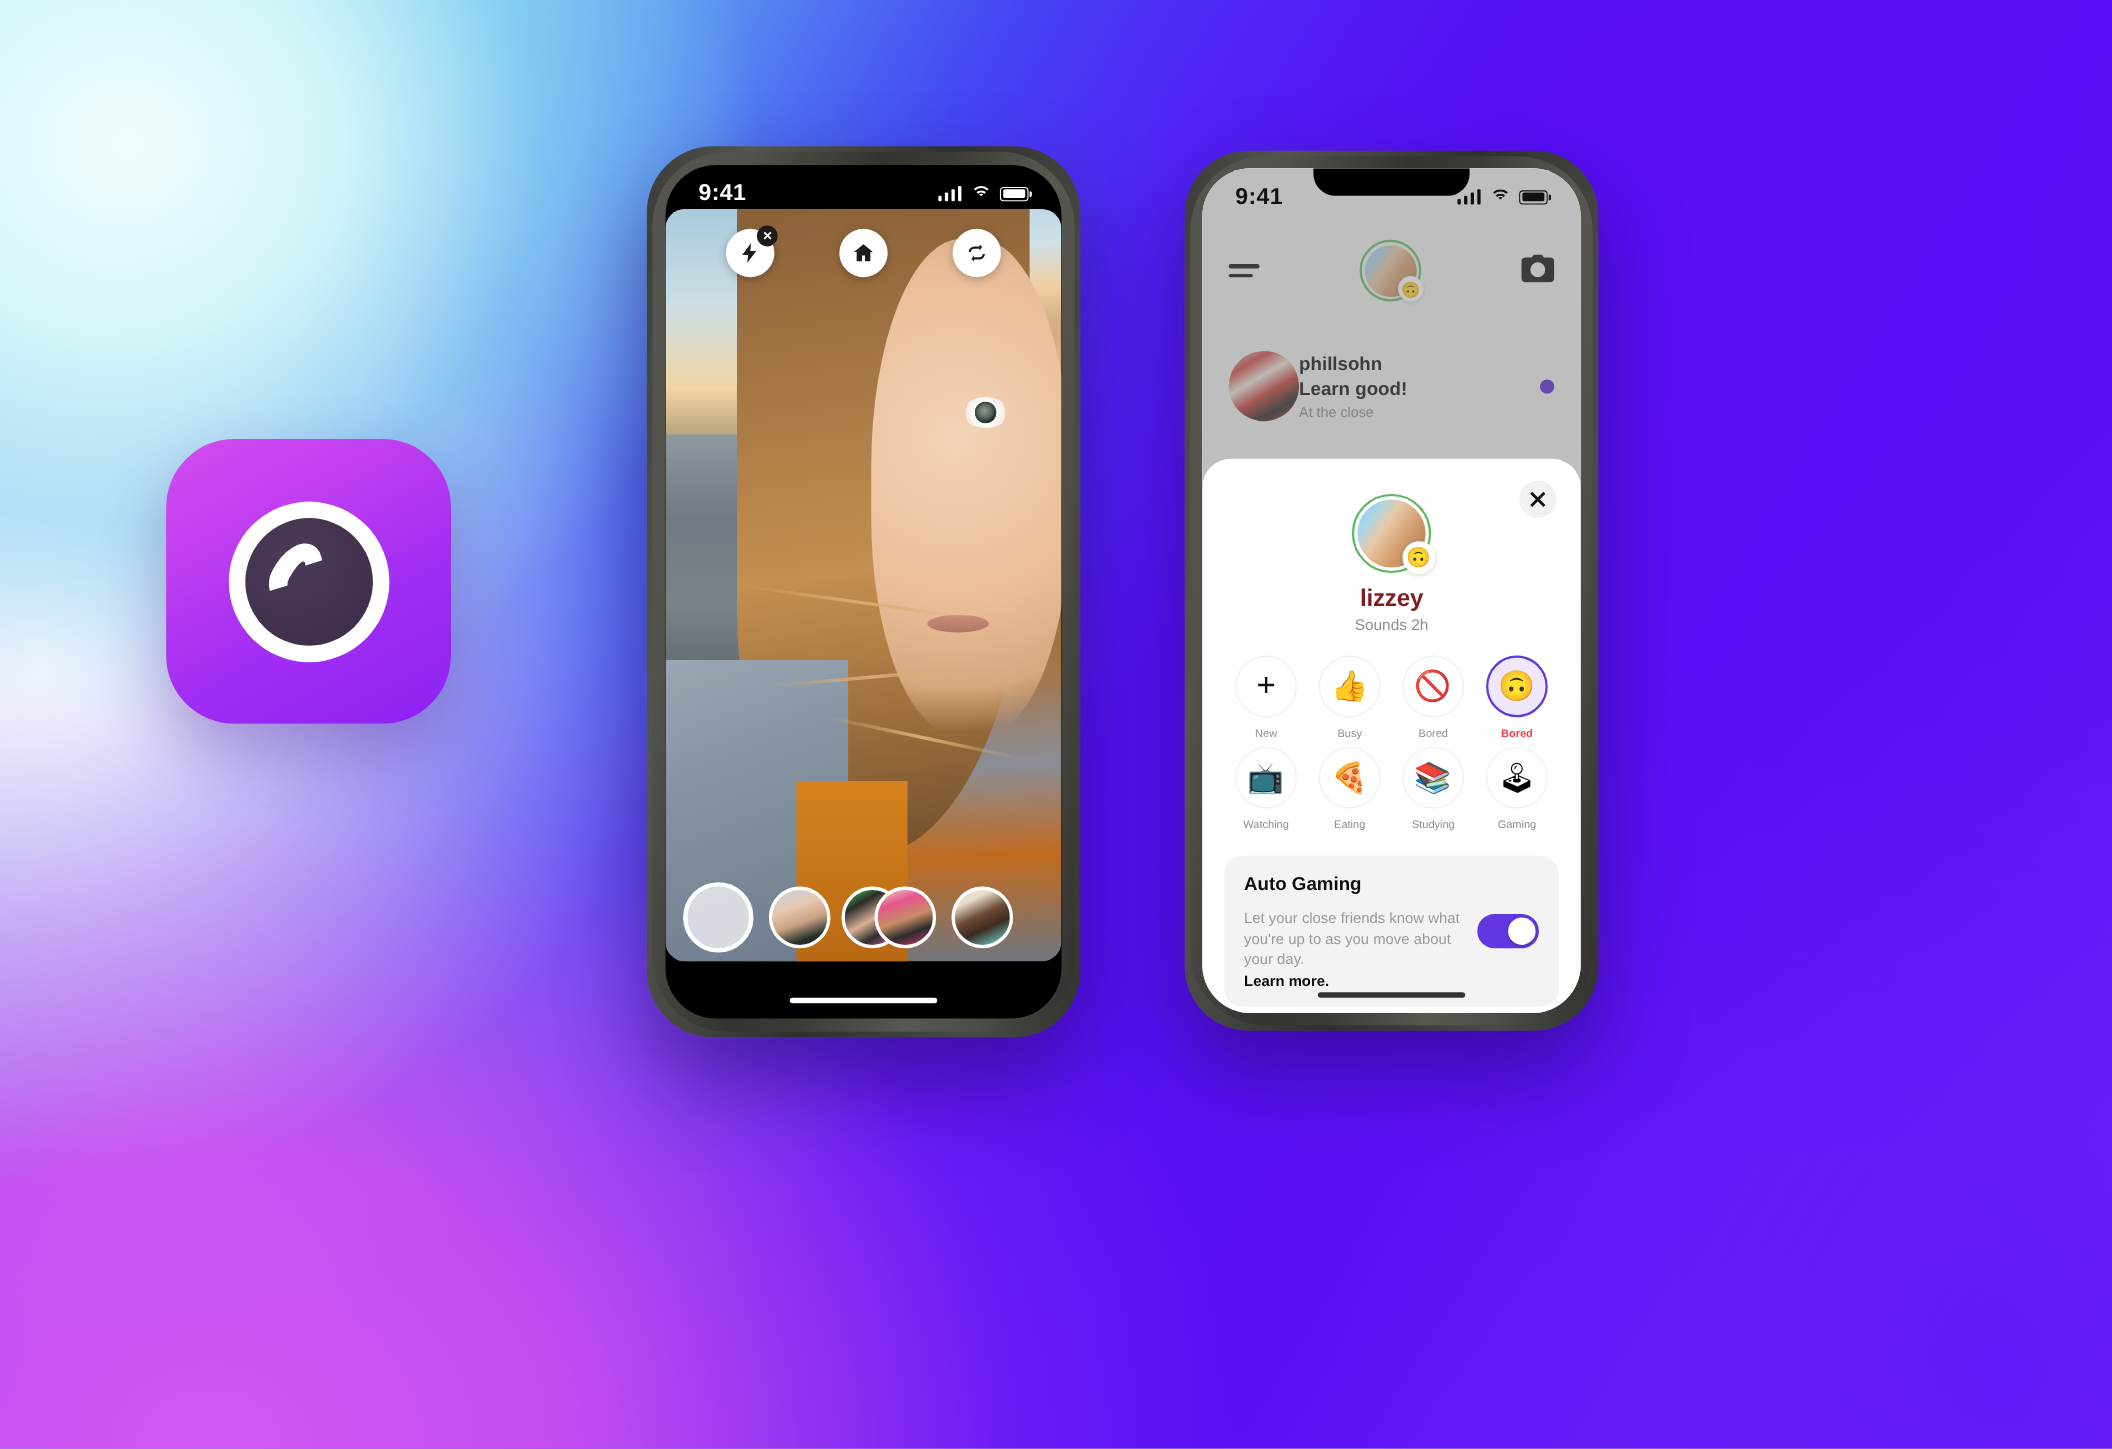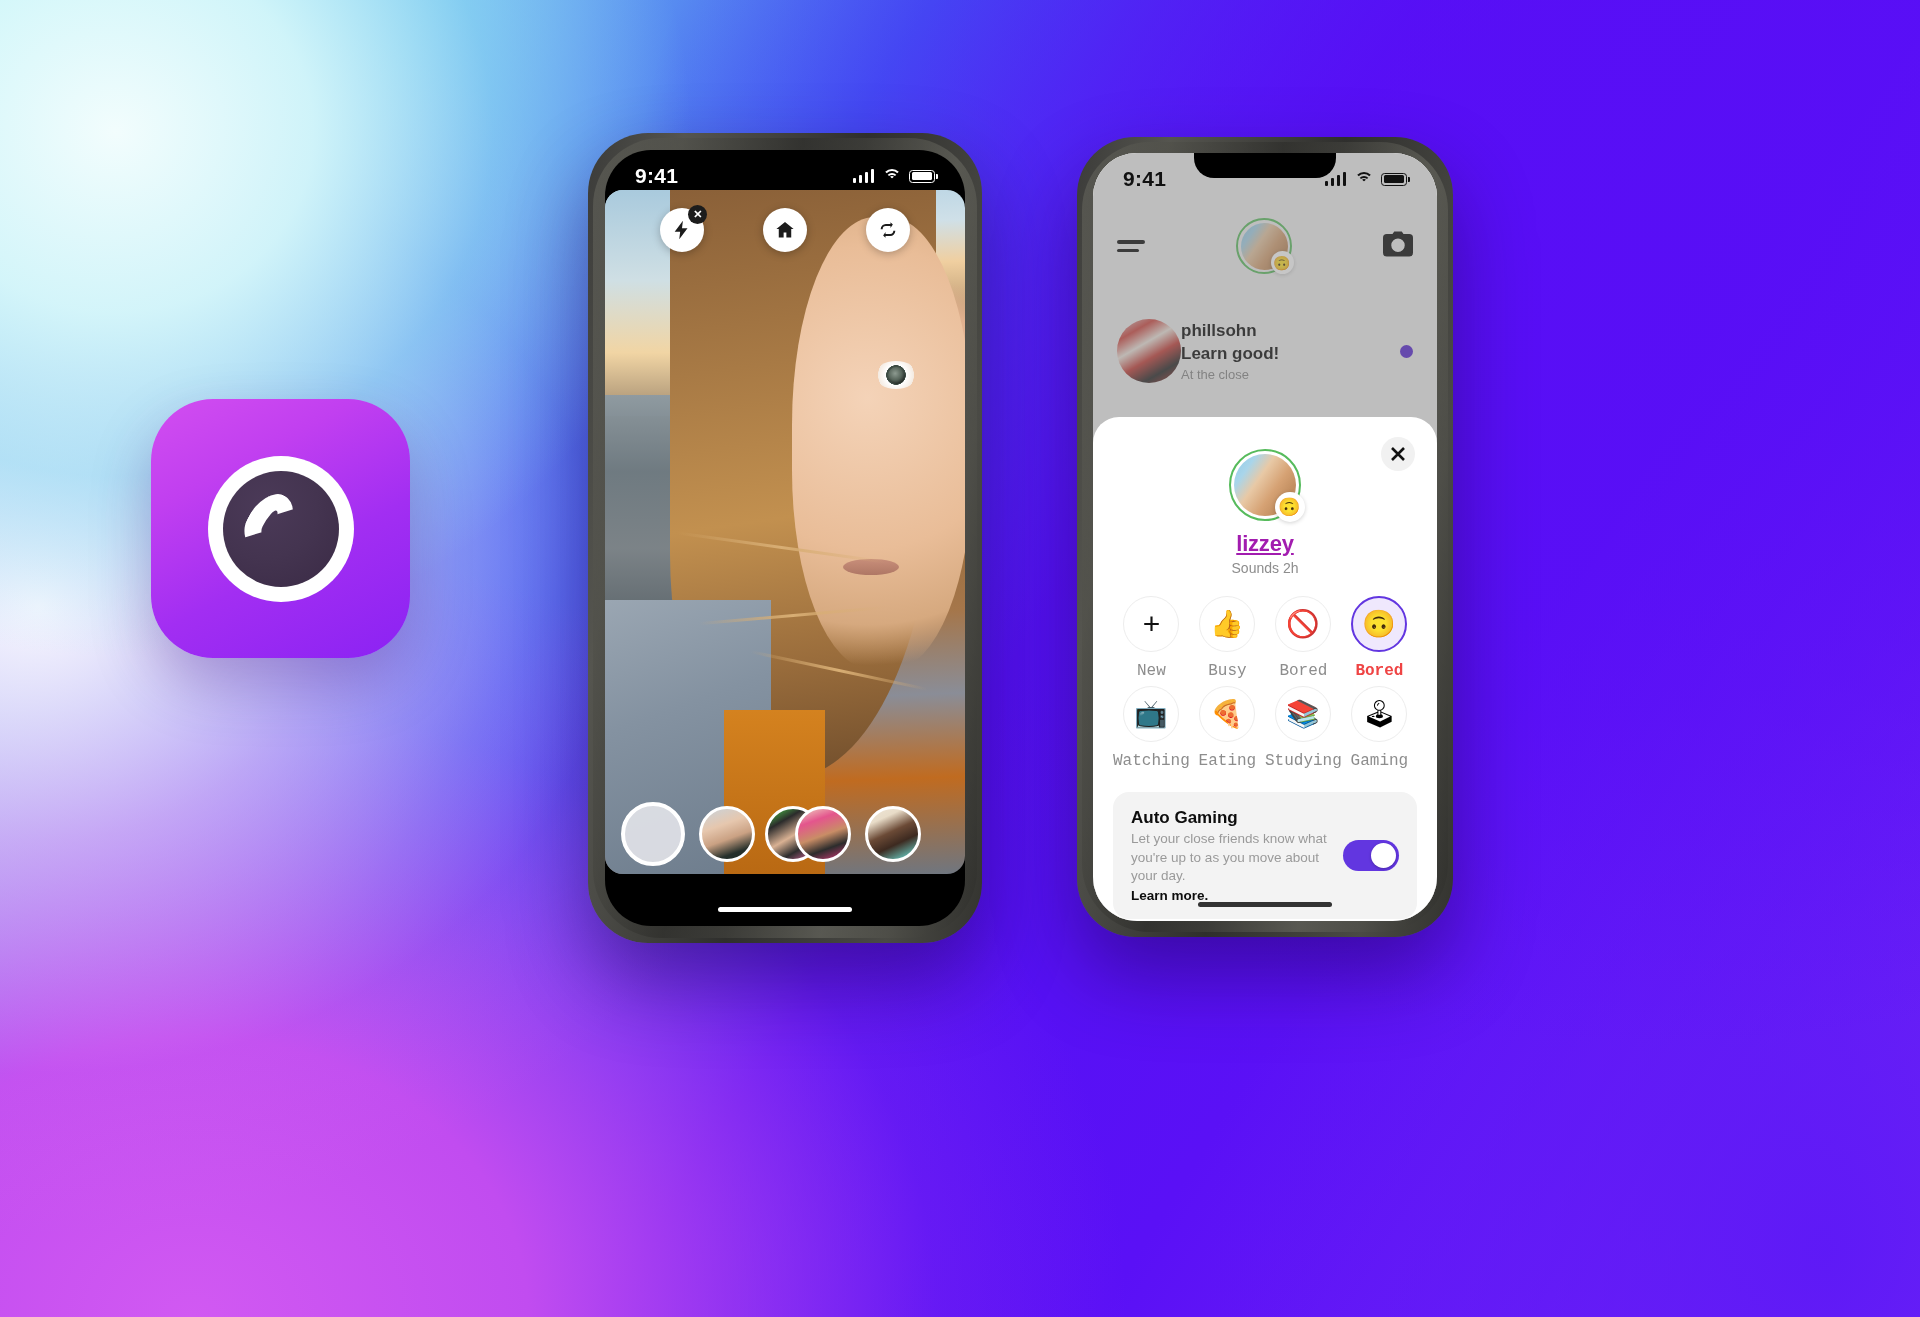--- a/index.html
+++ b/index.html
@@ -175,37 +175,37 @@
   
   .sheet{ position:absolute; left:0; right:0; bottom:0; top:264px; background:#fff;
     border-radius:26px 26px 44px 44px; z-index:10; padding:22px 20px 16px; }
   .sheet-close{ position:absolute; right:22px; top:20px; width:34px;height:34px;border-radius:50%;
     background:#f1f1f1; display:flex;align-items:center;justify-content:center; }
   .sheet-close svg{ width:14px;height:14px;stroke:#111; stroke-width:2.6; fill:none; }
   .profile{ display:flex; flex-direction:column; align-items:center; margin-top:10px; }
   .prof-avatar{ width:72px;height:72px;border-radius:50%;border:2.6px solid #56bb5c; position:relative; }
   .prof-avatar .img{ position:absolute; inset:3px; border-radius:50%; overflow:hidden; }
   .prof-avatar .emoji-badge{ width:30px;height:30px; font-size:18px; right:-6px; bottom:-3px; }
-  .prof-name{ font-size:22px; font-weight:bold; color:#a21caf; margin-top:10px; letter-spacing:-.2px;text-decoration:underline; }
+  .prof-name{ font-size:22px; font-weight:bold; color:#7f1d1d; margin-top:10px; letter-spacing:-.2px; }
   .prof-status{ font-size:14px; color:#8d8d8d; margin-top:3px; }
 
   .grid{ display:grid; grid-template-columns:repeat(4,1fr); row-gap:6px; margin-top:20px; }
   .gcell{ display:flex; flex-direction:column; align-items:center; }
   .gcirc{ width:56px;height:56px;border-radius:50%;background:#fff;border:1.6px solid #ededed;
     display:flex;align-items:center;justify-content:center; font-size:27px; line-height:1; }
   .gcell.sel .gcirc{ background:#efe8fd; border:2.4px solid #6236e0; }
-  .glabel{ font-size:16px; color:#8d8d8d; margin-top:10px;font-family:Liberation Mono, monospace; }
+  .glabel{ font-size:10px; color:#8d8d8d; margin-top:10px; }
   .gcell.sel .glabel{ color:#ef4444; font-weight:bold; }
   .gplus{ font-size:30px; color:#111; font-weight:300; line-height:1; }
 
   .auto{ margin-top:22px; background:#f3f3f3; border-radius:16px; padding:16px 18px;
     display:flex; align-items:center; gap:12px; }
   .auto-txt{ flex:1; }
   .auto-title{ font-size:17px; font-weight:bold; color:#0d0d0d; }
-  .auto-desc{ font-size:13.5px; color:#9a9a9a; line-height:1.38; margin-top:2px; }
+  .auto-desc{ font-size:13.5px; color:#9a9a9a; line-height:1.38; margin-top:12px; }
   .auto-learn{ font-size:13.5px; font-weight:bold; color:#0d0d0d; margin-top:2px; }
   .toggle{ width:56px;height:31px;border-radius:16px;background:#6236e0; position:relative; flex:none; }
   .toggle i{ position:absolute; right:3px; top:3px; width:25px;height:25px;border-radius:50%;
     background:#fff; display:block; box-shadow:0 1px 3px rgba(0,0,0,.25); }
 
   
   .p-lizzey{ background:linear-gradient(125deg,#8fcbe8 0%, #a9d5ea 22%, #e8c9a6 40%, #d6a274 62%, #c08c5e 80%, #e3c49b 100%); }
   .p-phill{ background:linear-gradient(150deg,#e0e0e0 0%, #d14b45 22%, #f0e7df 40%, #c6423c 58%, #2a2a2a 78%, #b8352f 100%); }
   .p-f1{ background:linear-gradient(160deg,#c9d3db 0%, #e6c7ae 34%, #caa183 58%, #26302b 82%, #1d2a24 100%); }
   .p-f2{ background:linear-gradient(150deg,#4fd24b 0%, #2b2b2b 26%, #d9b193 52%, #2d2d2d 74%, #e46aa5 100%); }

